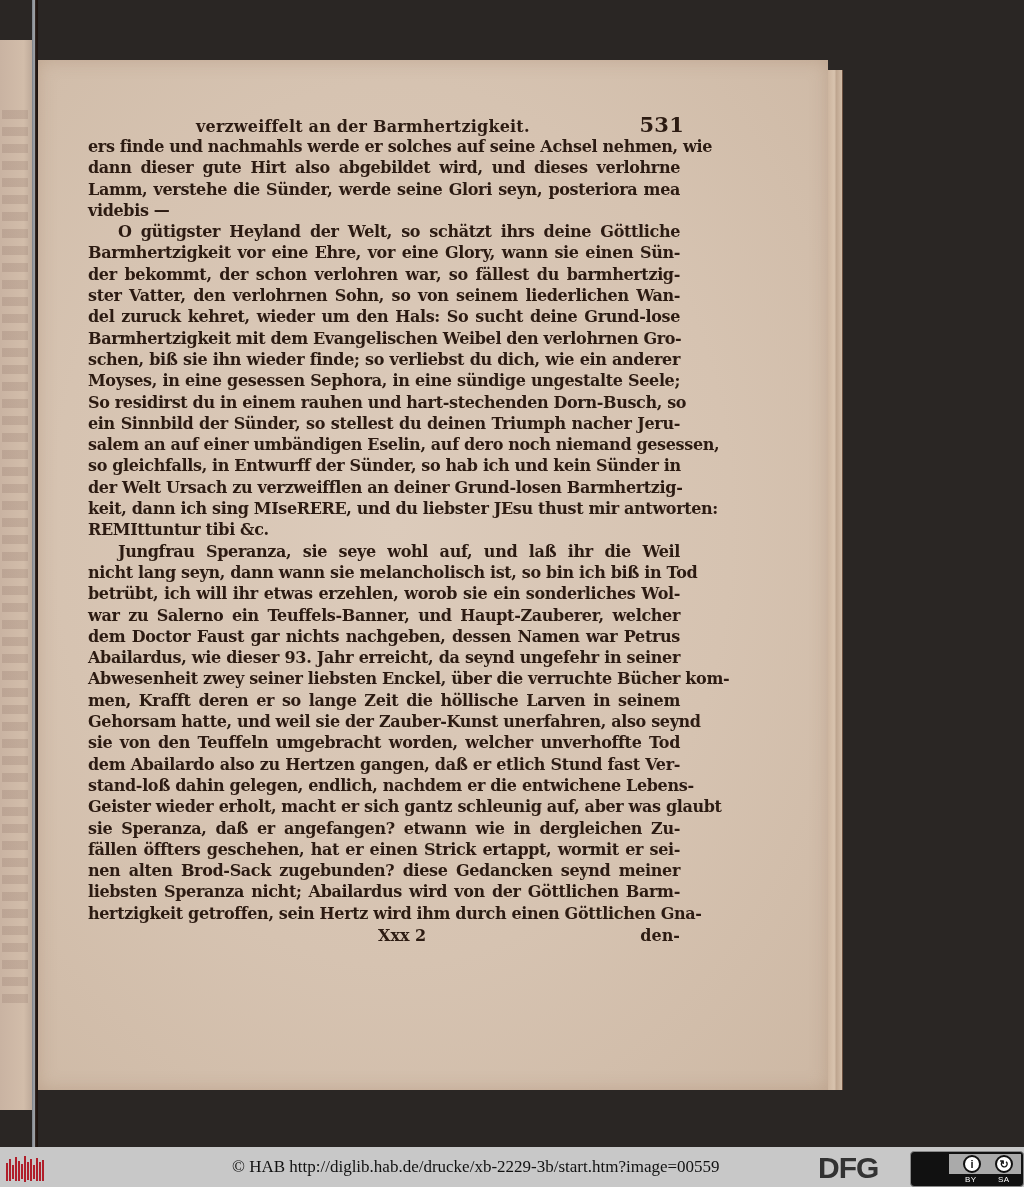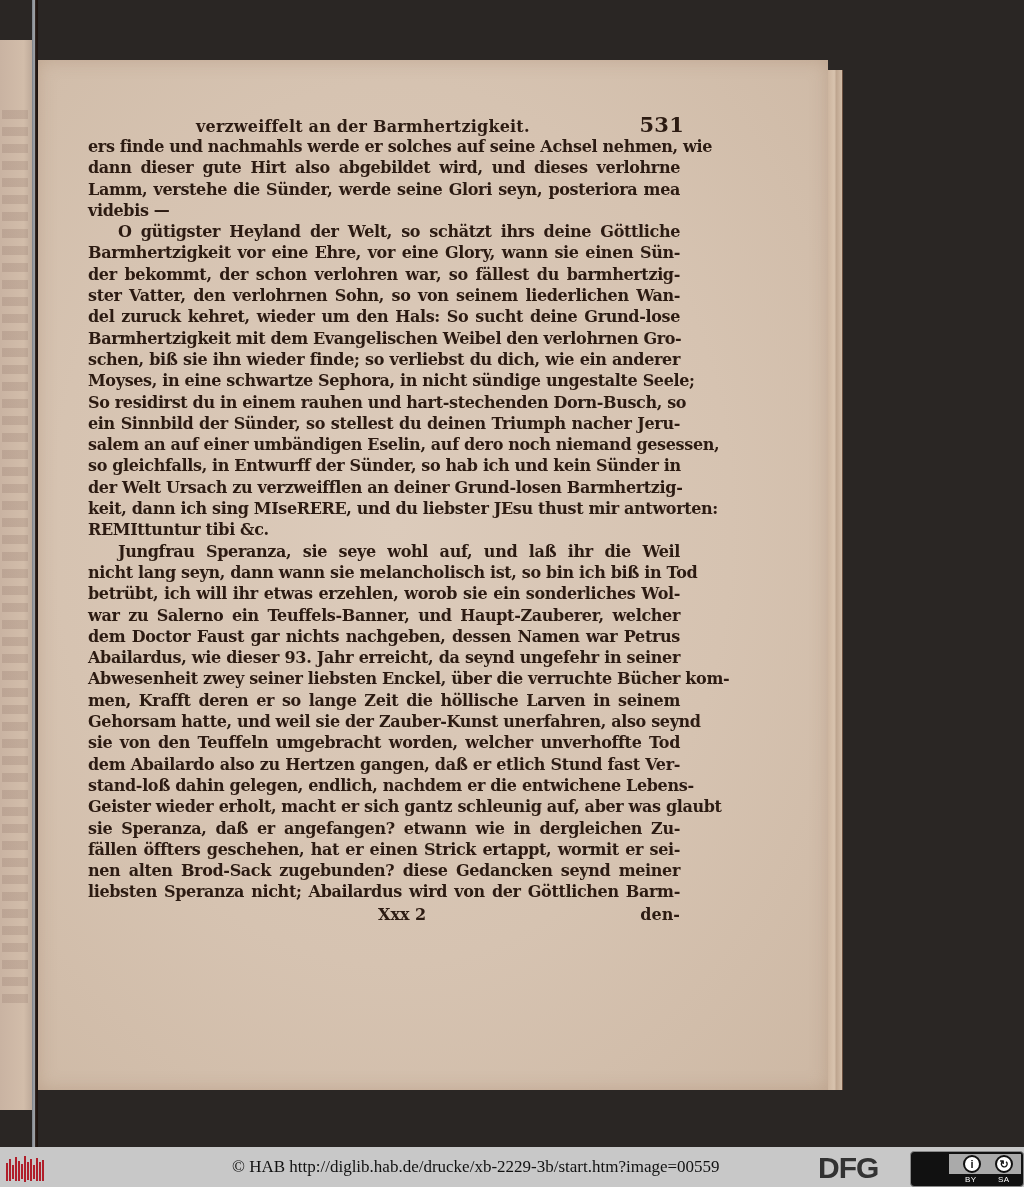--- a/index.html
+++ b/index.html
@@ -109,21 +109,21 @@
         <div class="line">dann dieser gute Hirt also abgebildet wird, und dieses verlohrne</div>
         <div class="line">Lamm, verstehe die Sünder, werde seine Glori seyn, posteriora mea</div>
         <div class="line short">videbis —</div>
         <div class="line indent">O gütigster Heyland der Welt, so schätzt ihrs deine Göttliche</div>
         <div class="line">Barmhertzigkeit vor eine Ehre, vor eine Glory, wann sie einen Sün-</div>
         <div class="line">der bekommt, der schon verlohren war, so fällest du barmhertzig-</div>
         <div class="line">ster Vatter, den verlohrnen Sohn, so von seinem liederlichen Wan-</div>
         <div class="line">del zuruck kehret, wieder um den Hals: So sucht deine Grund-lose</div>
         <div class="line">Barmhertzigkeit mit dem Evangelischen Weibel den verlohrnen Gro-</div>
         <div class="line">schen, biß sie ihn wieder finde; so verliebst du dich, wie ein anderer</div>
-        <div class="line">Moyses, in eine schwartze Sephora, in nicht sündige ungestalte Seele;</div>
+        <div class="line">Moyses, in eine gesessen Sephora, in eine sündige ungestalte Seele;</div>
         <div class="line">So residirst du in einem rauhen und hart-stechenden Dorn-Busch, so</div>
         <div class="line">ein Sinnbild der Sünder, so stellest du deinen Triumph nacher Jeru-</div>
         <div class="line">salem an auf einer umbändigen Eselin, auf dero noch niemand gesessen,</div>
         <div class="line">so gleichfalls, in Entwurff der Sünder, so hab ich und kein Sünder in</div>
         <div class="line">der Welt Ursach zu verzweifflen an deiner Grund-losen Barmhertzig-</div>
         <div class="line">keit, dann ich sing MIseRERE, und du liebster JEsu thust mir antworten:</div>
         <div class="line short">REMIttuntur tibi &amp;c.</div>
         <div class="line indent">Jungfrau Speranza, sie seye wohl auf, und laß ihr die Weil</div>
         <div class="line">nicht lang seyn, dann wann sie melancholisch ist, so bin ich biß in Tod</div>
         <div class="line">betrübt, ich will ihr etwas erzehlen, worob sie ein sonderliches Wol-</div>
@@ -134,20 +134,21 @@
         <div class="line">men, Krafft deren er so lange Zeit die höllische Larven in seinem</div>
         <div class="line">Gehorsam hatte, und weil sie der Zauber-Kunst unerfahren, also seynd</div>
         <div class="line">sie von den Teuffeln umgebracht worden, welcher unverhoffte Tod</div>
         <div class="line">dem Abailardo also zu Hertzen gangen, daß er etlich Stund fast Ver-</div>
         <div class="line">stand-loß dahin gelegen, endlich, nachdem er die entwichene Lebens-</div>
         <div class="line">Geister wieder erholt, macht er sich gantz schleunig auf, aber was glaubt</div>
         <div class="line">sie Speranza, daß er angefangen? etwann wie in dergleichen Zu-</div>
         <div class="line">fällen öffters geschehen, hat er einen Strick ertappt, wormit er sei-</div>
         <div class="line">nen alten Brod-Sack zugebunden? diese Gedancken seynd meiner</div>
         <div class="line">liebsten Speranza nicht; Abailardus wird von der Göttlichen Barm-</div>
+        <div class="line">hertzigkeit getroffen, sein Hertz wird ihm durch einen Göttlichen Gna-</div>
       </div>
     <div class="signature">
       <span class="sig">Xxx 2</span>
       <span>den-</span>
     </div>
   </div>
 </div>
 
 <div class="footer">
   <svg class="hab-logo" viewBox="0 0 42 28">

